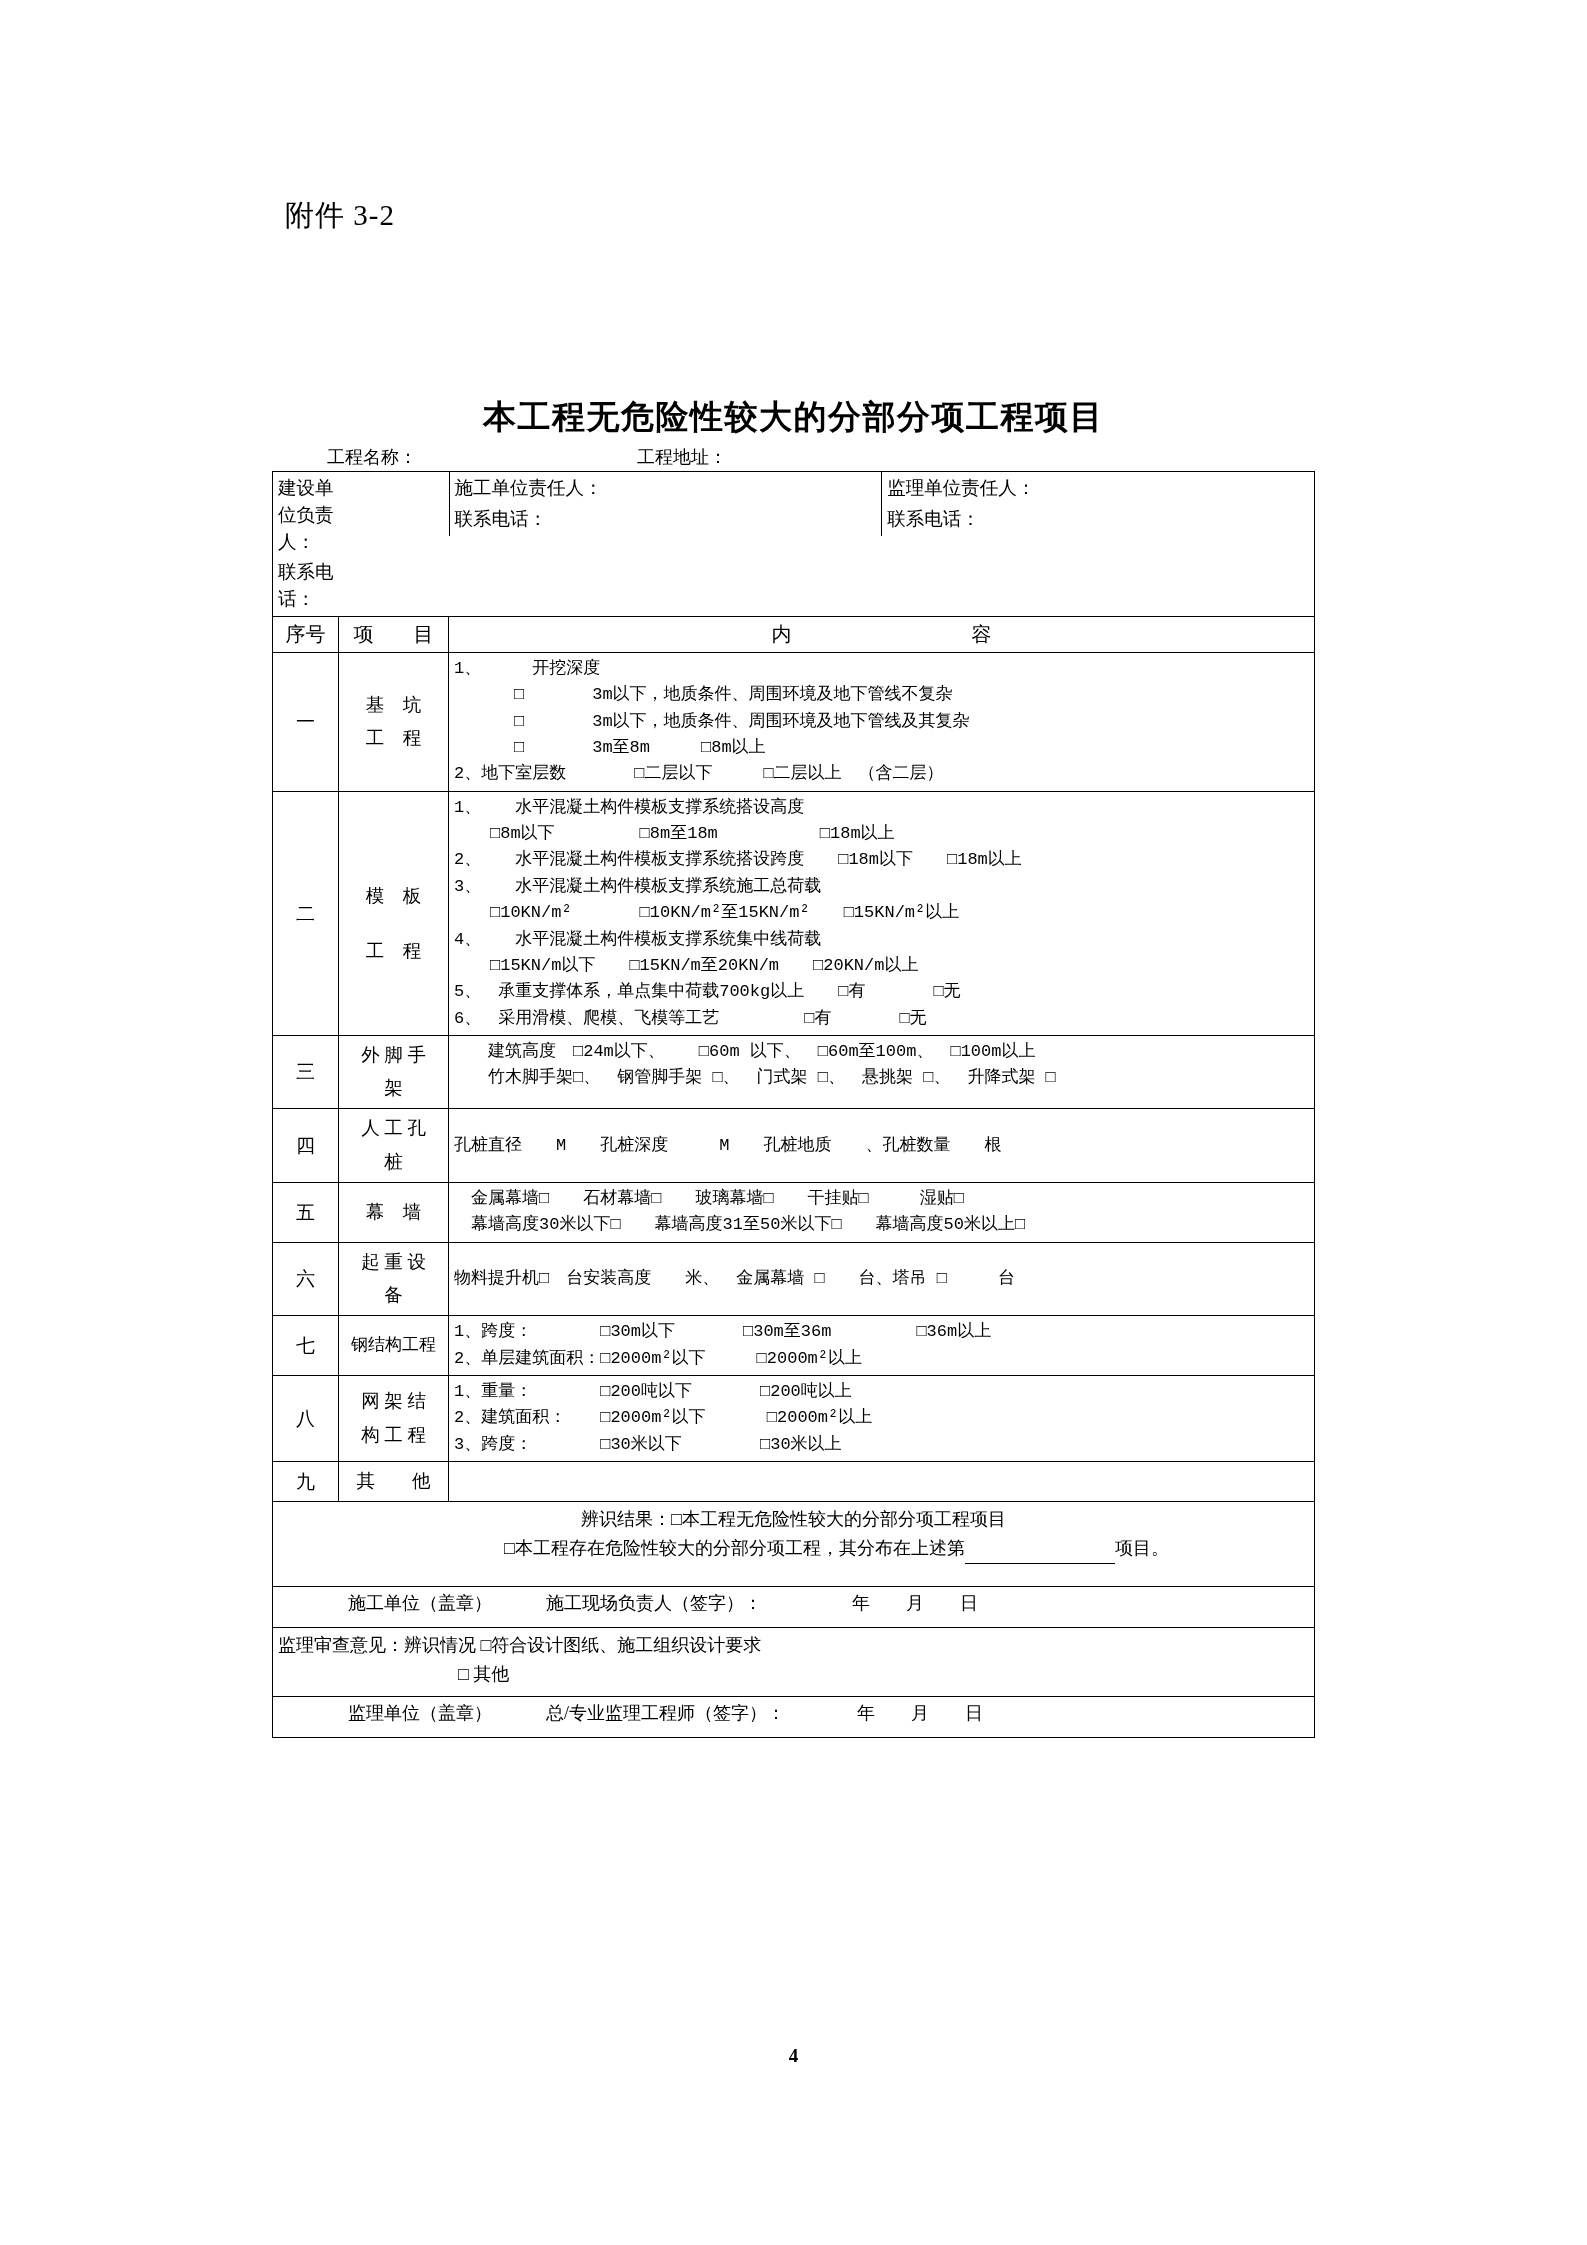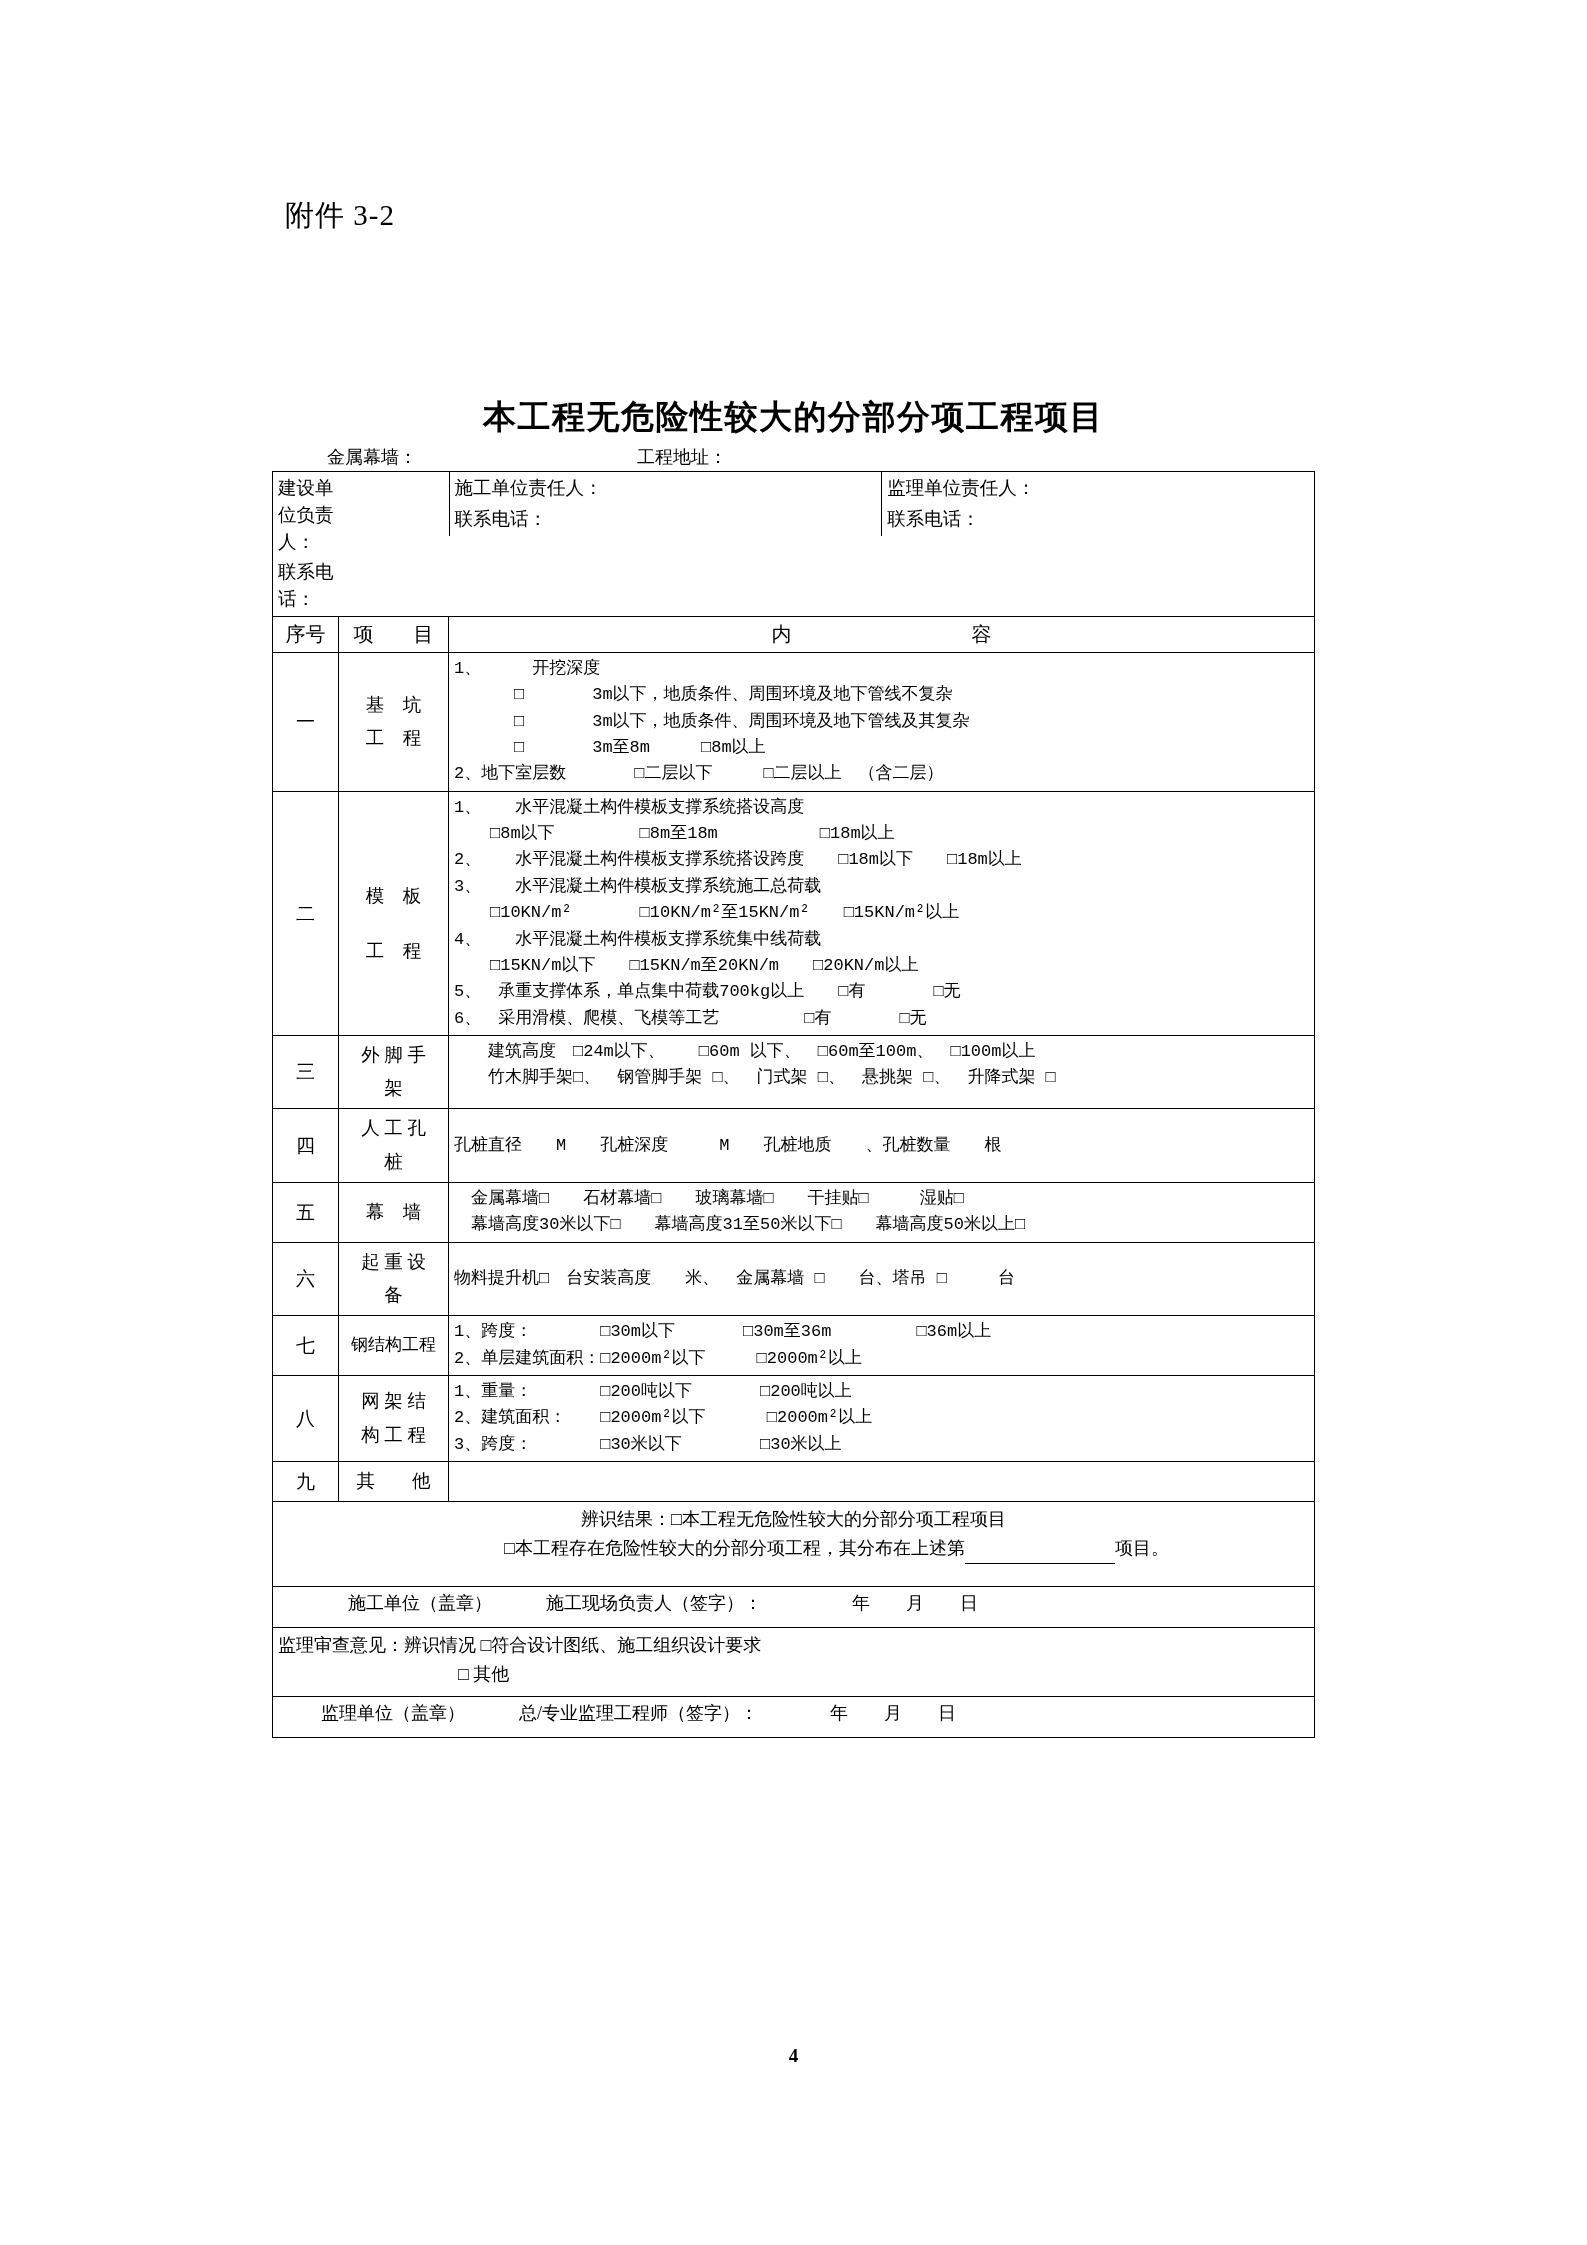--- a/index.html
+++ b/index.html
@@ -133,21 +133,21 @@
 
 <div class="page">
 
   <div class="attach-label">附件 3-2</div>
 
   <div class="doc-title">本工程无危险性较大的分部分项工程项目</div>
 
   <div class="table-wrap">
 
     <div class="hdr-line" style="margin-bottom:2px;">
-      <div class="cell" style="width:280px; padding-left:55px;">金属幕墙：</div>
+      <div class="cell" style="width:280px; padding-left:55px;">工程名称：</div>
       <div class="cell" style="padding-left:30px;">工程地址：</div>
     </div>
 
     <table class="main">
       <colgroup>
         <col style="width:66px">
         <col style="width:110px">
         <col style="width:866px">
       </colgroup>
 
@@ -316,21 +316,21 @@
             <span>监理审查意见：辨识情况</span>
             <span>□符合设计图纸、施工组织设计要求</span>
           </div>
           <div style="padding-left:180px;">
             <span>□ 其他</span>
           </div>
         </td>
       </tr>
 
       <tr class="sig-row">
-        <td colspan="3" style="padding-left:48px;">
+        <td colspan="3" style="padding-left:75px;">
           <span>监理单位（盖章）　　　总/专业监理工程师（签字）：　　　　年　　月　　日</span>
         </td>
       </tr>
 
     </tbody>
       </table>
   </div>
 
 
   <div class="pageno">4</div>

